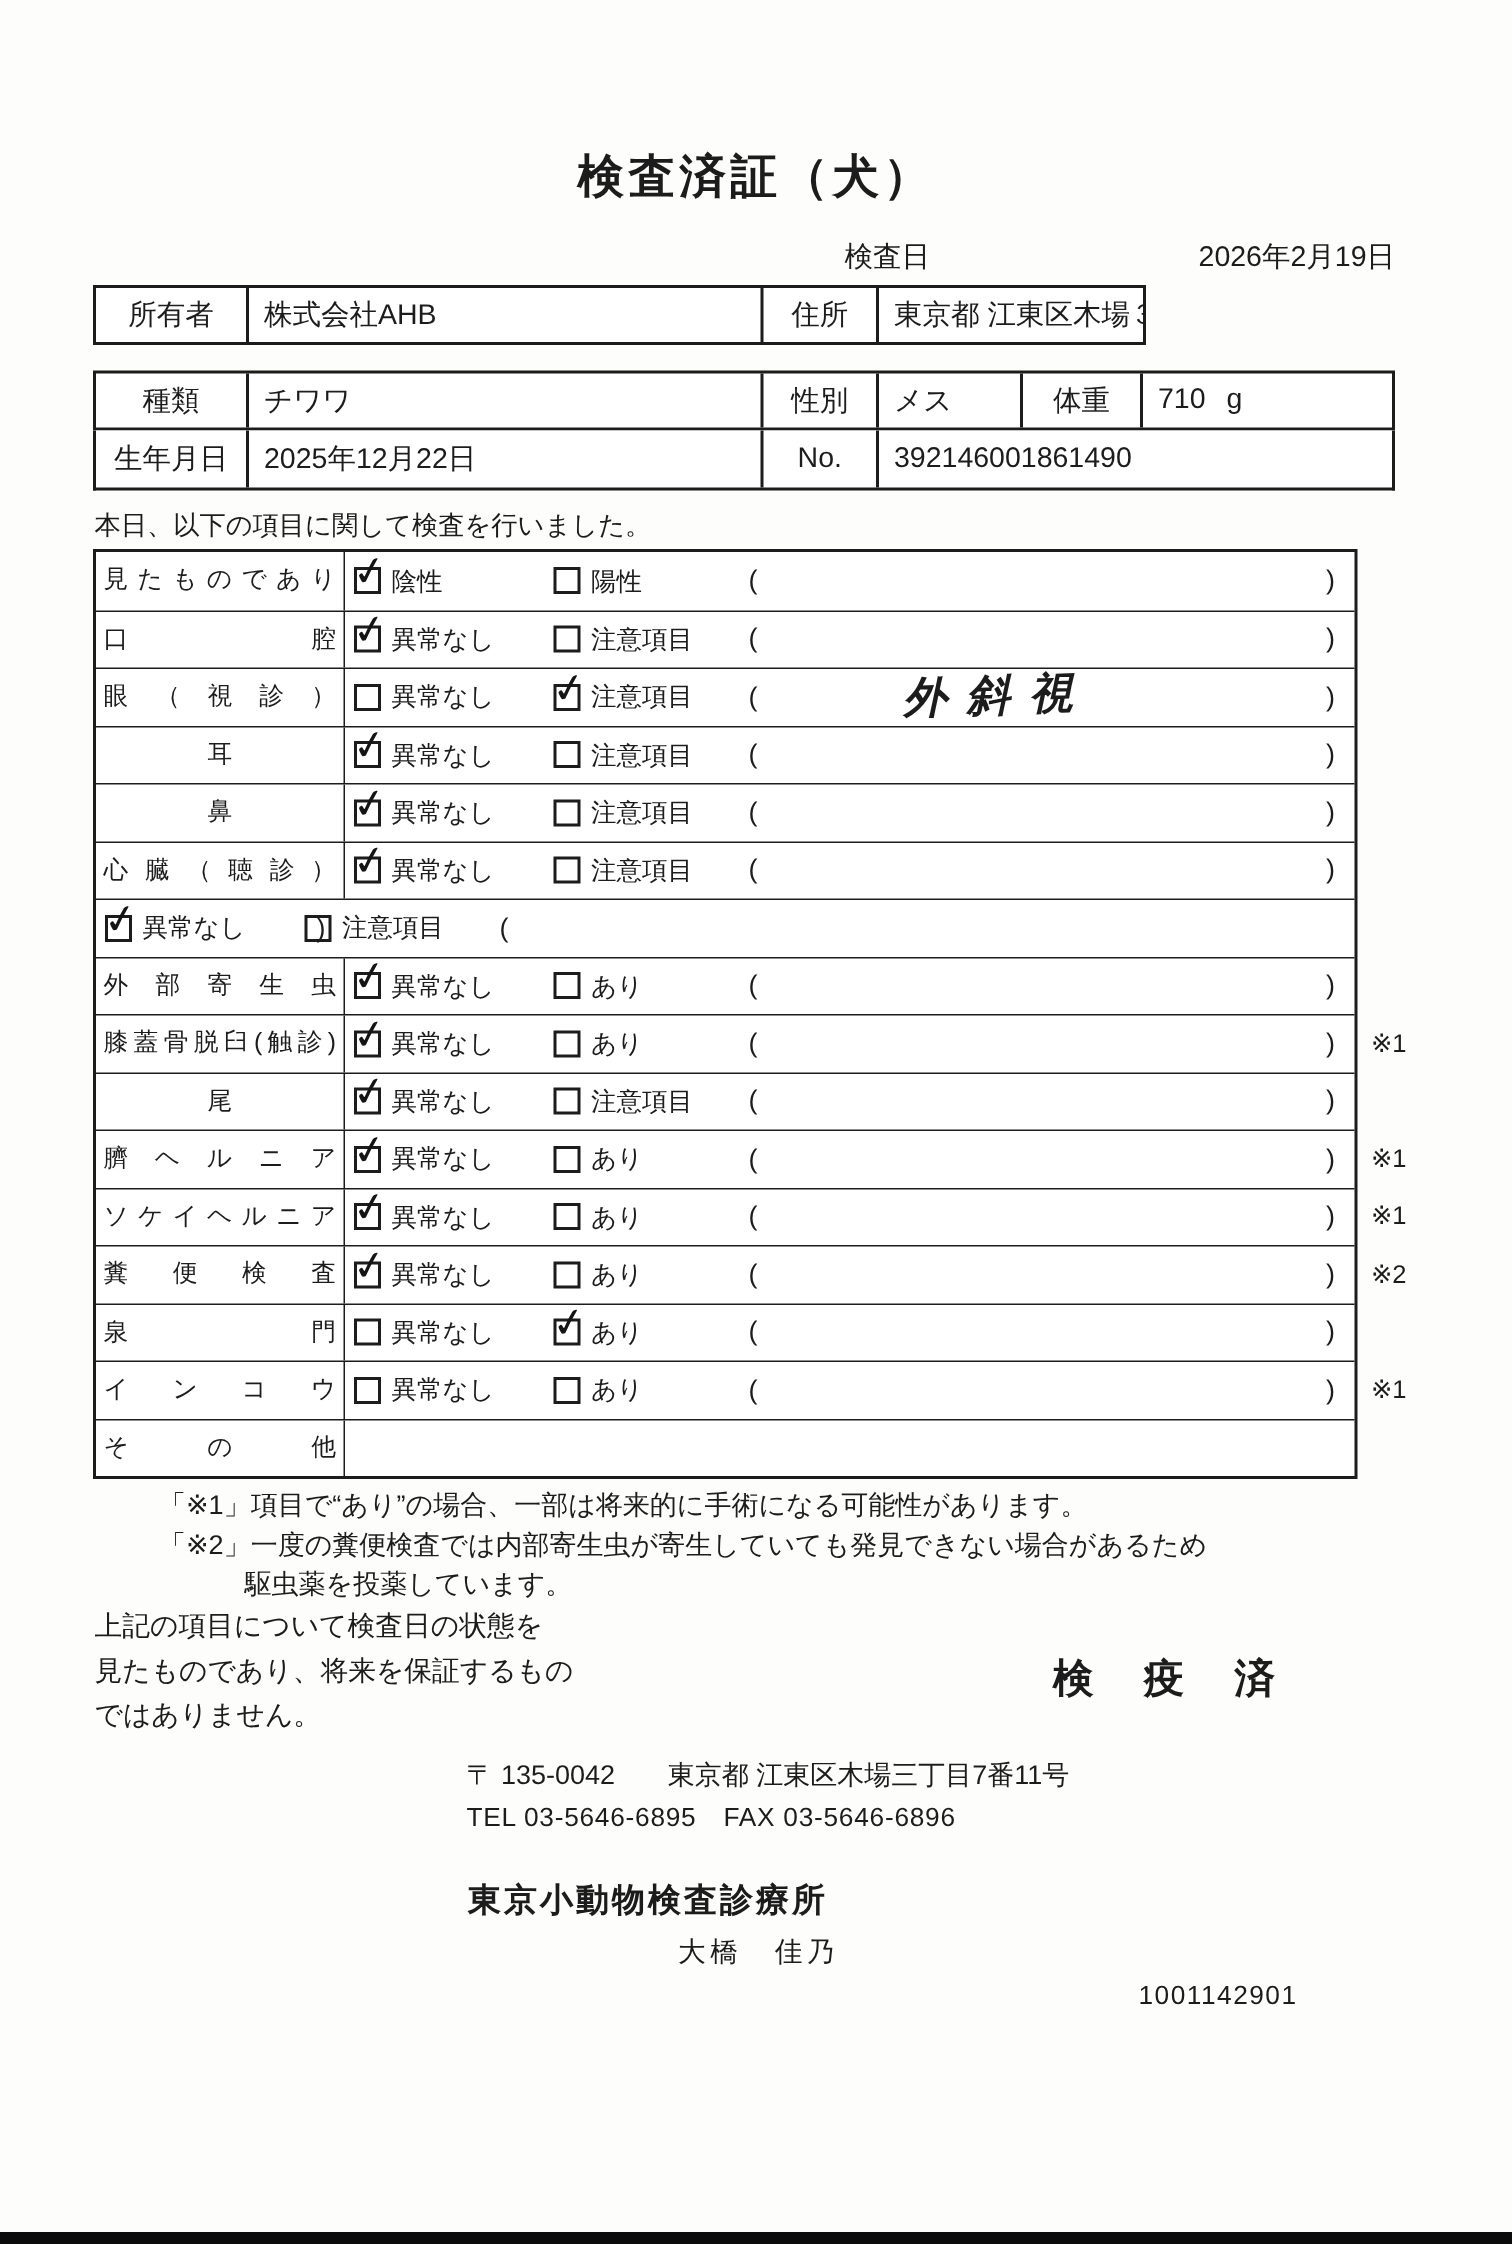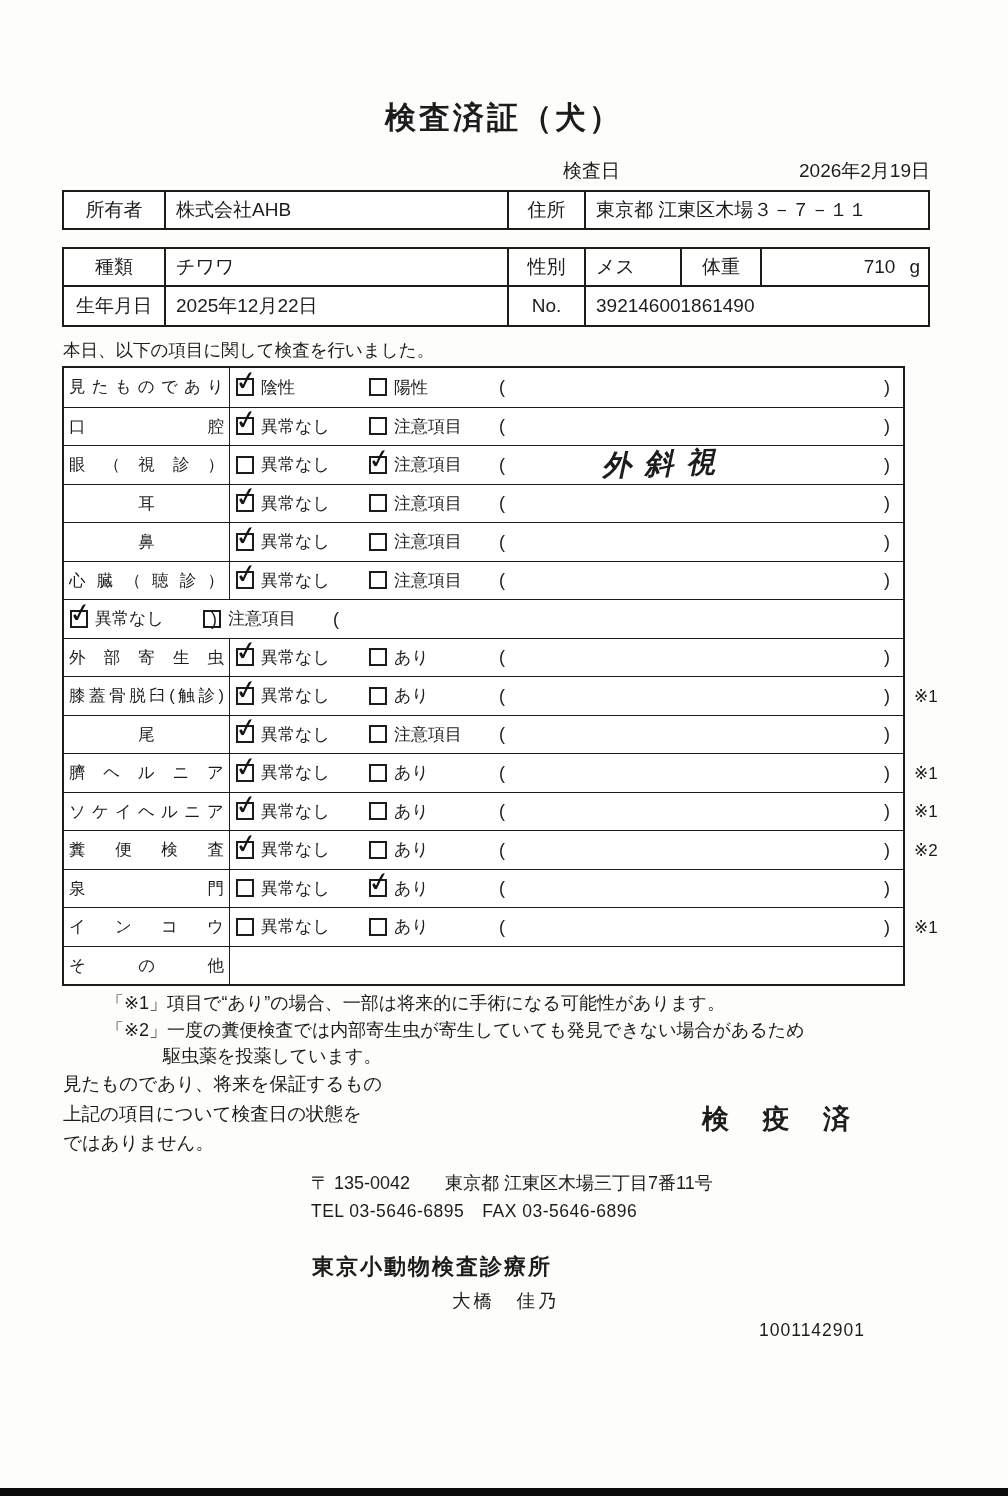--- a/index.html
+++ b/index.html
@@ -20,23 +20,23 @@
     position:absolute; display:grid; background:#fff;
     border:2px solid #1c1c1c; box-sizing:border-box;
   }
   .tbl .cell {
     display:flex; align-items:center; box-sizing:border-box;
     border-left:2px solid #1c1c1c; padding:0 10px; font-size:19px;
     overflow:hidden; white-space:nowrap;
   }
   .tbl .cell:first-child { border-left:none; }
   .tbl .lab { justify-content:center; padding:0 4px; }
-  .tbl .num { justify-content:flex-end; gap:14px; padding-right:8px; }
-
-  .owner-tbl { left:62px; top:190px; width:868px; height:40px;
+  .tbl .num { justify-content:flex-start; gap:14px; padding-right:8px; }
+
+  .owner-tbl { left:62px; top:190px; width:702px; height:40px;
     grid-template-columns:100px 343px 77px 1fr; }
   .pet-tbl1 { left:62px; top:247px; width:868px; height:40px;
     grid-template-columns:100px 343px 77px 96px 80px 1fr; }
   .pet-tbl2 { left:62px; top:287px; width:868px; height:40px; border-top:none;
     grid-template-columns:100px 343px 77px 1fr; }
 
   .statement { position:absolute; left:63px; top:338px; font-size:17.5px; }
 
   .itable {
     position:absolute; left:62px; top:366px; width:843px;
@@ -408,22 +408,22 @@
         <div class="ilabel lj">その他</div>
         <div class="icell"></div>
       </div>
     </div>
 
   <div class="fn fn1">「※1」項目で“あり”の場合、一部は将来的に手術になる可能性があります。</div>
   <div class="fn fn2">「※2」一度の糞便検査では内部寄生虫が寄生していても発見できない場合があるため</div>
   <div class="fn fn3">駆虫薬を投薬しています。</div>
 
   <div class="disclaimer">
+    <div>上記の項目について検査日の状態を</div>
     <div>見たものであり、将来を保証するもの</div>
-    <div>上記の項目について検査日の状態を</div>
     <div>ではありません。</div>
   </div>
 
   <div class="stamp">検 疫 済</div>
 
   <div class="addr-line">
     <span class="postal">〒 135-0042</span>
     <span>東京都 江東区木場三丁目7番11号</span>
   </div>
 

